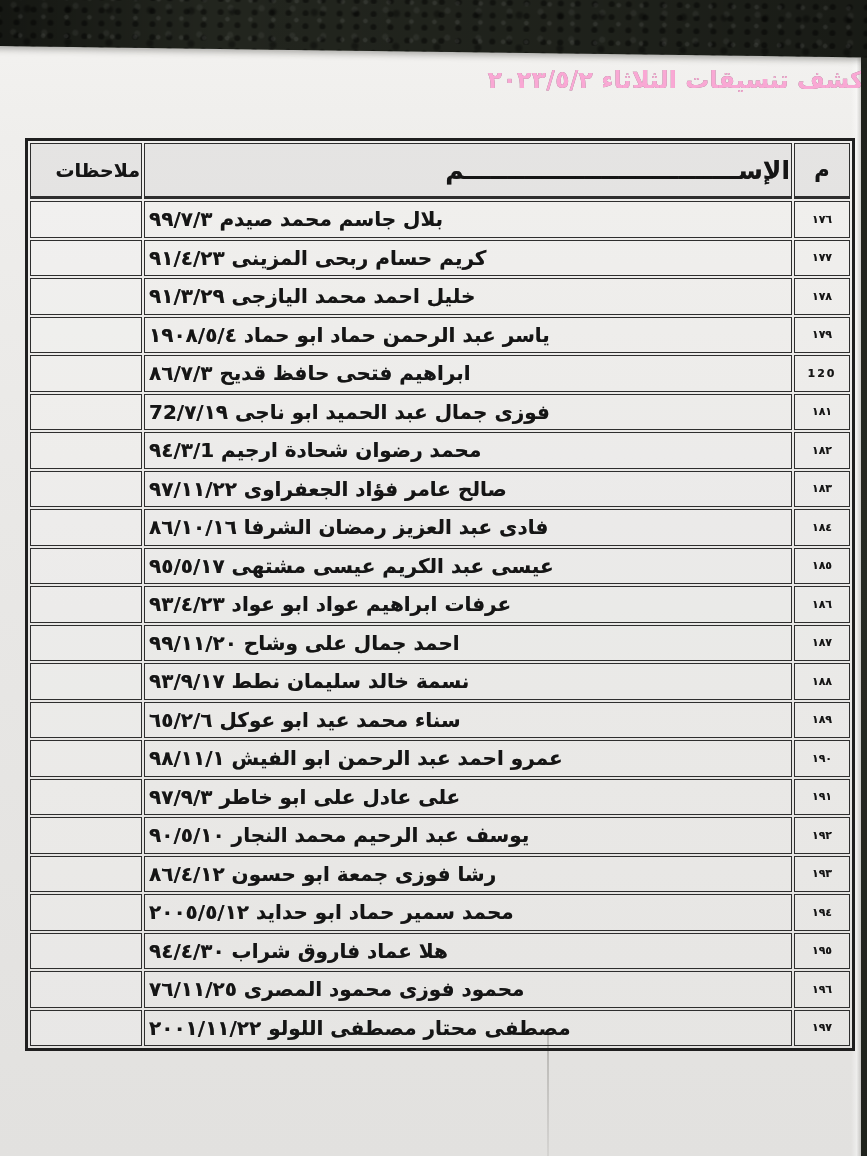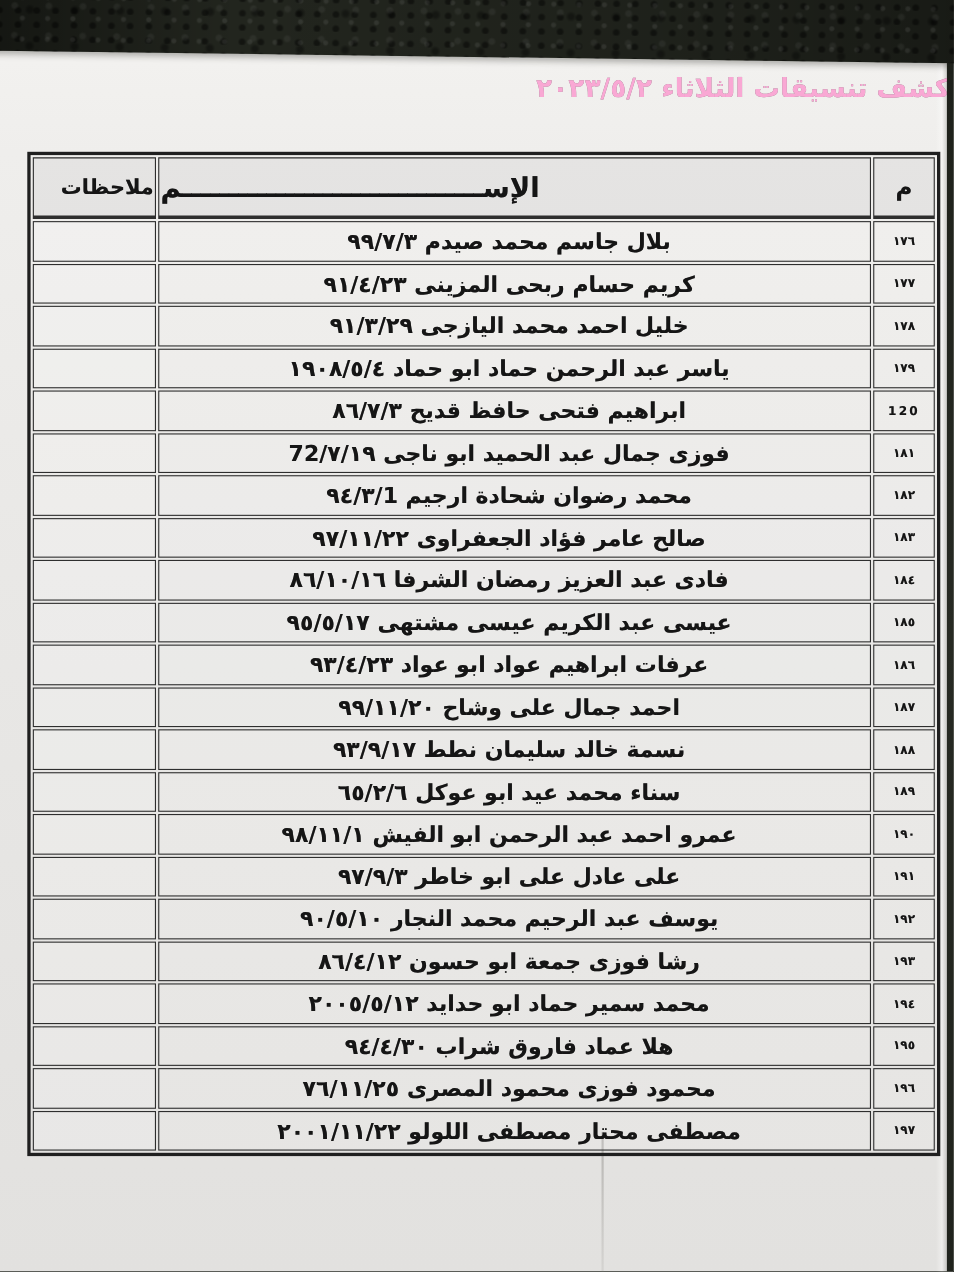--- a/index.html
+++ b/index.html
@@ -68,26 +68,26 @@
     border:1.5px solid #2e2e2e;
     color:#151515;font-weight:bold;
     overflow:hidden;white-space:nowrap;
     text-shadow:0 0 0.5px rgba(20,20,20,0.5);
   }
   thead th{
     height:50px;border-bottom-width:3px;
     background:rgba(60,60,55,0.05);
     vertical-align:middle;
   }
-  th.h-name{font-size:25px;text-align:left;}
+  th.h-name{font-size:25px;text-align:right;}
   th.h-serial{font-size:21px;text-align:center;}
   th.h-notes{font-size:19px;text-align:right;}
   tbody td{height:32.5px;background:rgba(255,255,255,0.12);vertical-align:middle;}
   td.serial{font-size:11px;text-align:center;letter-spacing:2px;}
-  td.name{font-size:20px;text-align:center;padding:0 14px 0 4px;}
+  td.name{font-size:20px;text-align:left;padding:0 14px 0 4px;}
   td.notes{background:rgba(255,255,255,0.2);}
 </style>
 </head>
 <body>
 
 <div class="scene">
 
   <div class="paper"></div>
 
   <div class="crease-bottom"></div>

